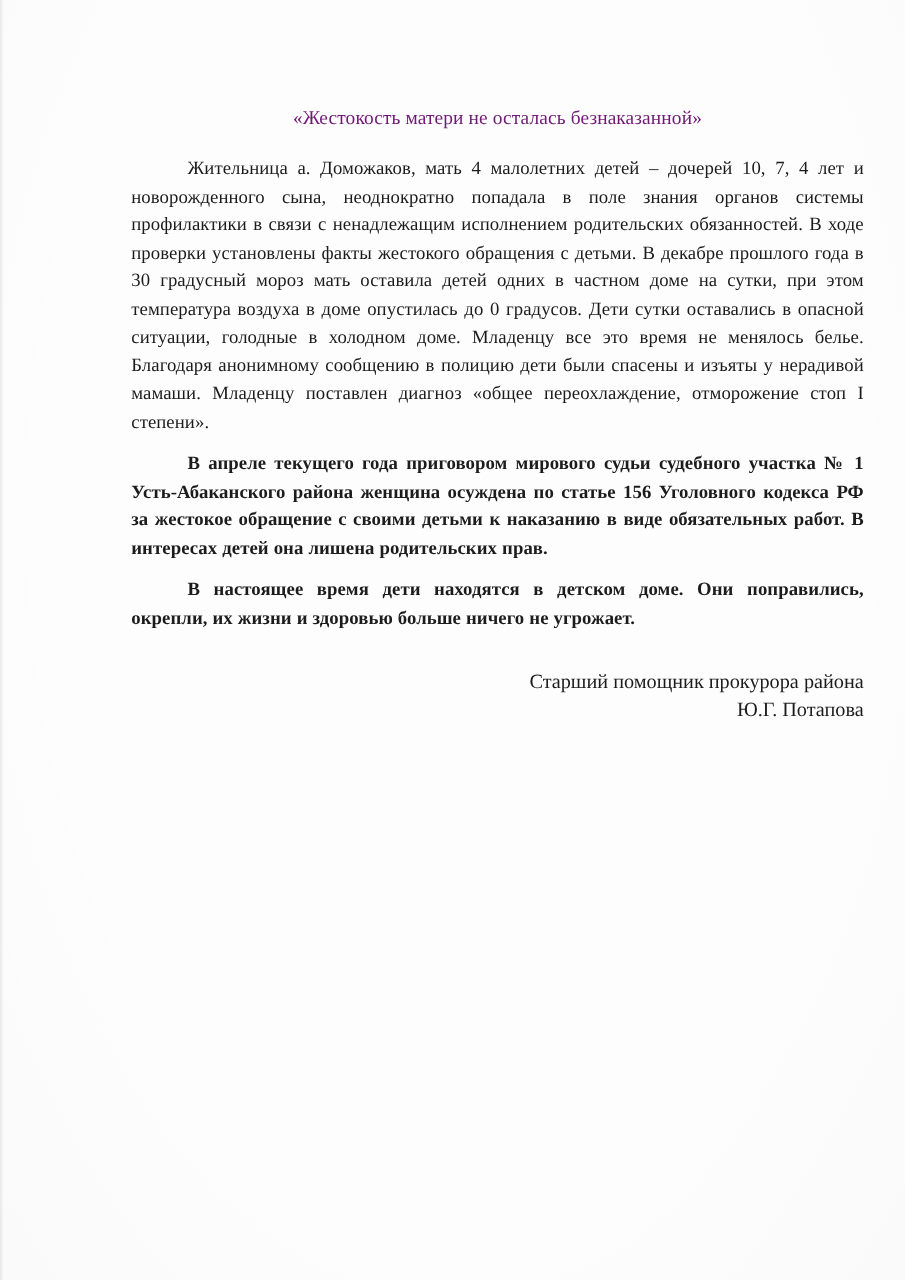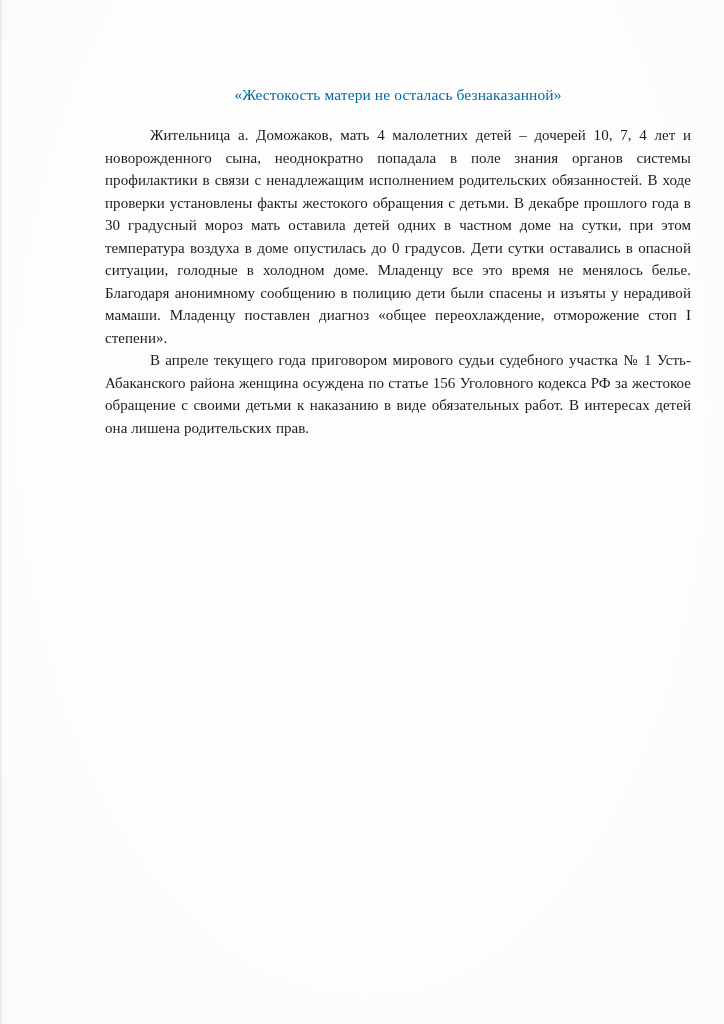--- a/index.html
+++ b/index.html
@@ -52,41 +52,42 @@
     padding: 0 33px 0 105px;
   }
 
   .doc-title {
     margin: 0;
     padding-top: 86px;
     font-size: 15.5px;
     font-weight: normal;
     text-align: center;
     letter-spacing: .1px;
-    color: #0369a1;
+    color: #701a75;
   }
 
   .body-block {
     margin-top: 20px;
   }
 
   p.para {
     margin: 0;
     font-size: 15px;
     line-height: 22.5px;
     text-align: justify;
     text-indent: 45px;
     color: #1c1c1c;
     letter-spacing: .05px;
     word-spacing: .2px;
     -webkit-hyphens: none;
     hyphens: none;
   }
   p.para + p.para {
-    margin-top: 0;
+    margin-top: 11px;
+    font-weight: bold;
   }
 
   .signature {
     margin-top: 28px;
     text-align: right;
     font-size: 16.2px;
     line-height: 22.5px;
     color: #1c1c1c;
   }
   .signature .sig-line {
@@ -102,17 +103,22 @@
 <body>
 
 <div id="page">
   <div class="content">
 
     <h1 class="doc-title">«Жестокость матери не осталась безнаказанной»</h1>
 
     <div class="body-block">
       <p class="para">Жительница а. Доможаков, мать 4 малолетних детей – дочерей 10, 7, 4 лет и новорожденного сына,  неоднократно попадала в поле знания органов системы профилактики в связи с ненадлежащим исполнением родительских обязанностей. В ходе проверки установлены факты жестокого обращения с детьми. В декабре прошлого года в 30 градусный мороз  мать оставила детей одних в частном доме на сутки, при этом температура воздуха в доме опустилась до 0 градусов. Дети сутки оставались в опасной ситуации, голодные в холодном доме. Младенцу все это время не менялось белье. Благодаря анонимному сообщению в полицию дети были спасены и изъяты у нерадивой мамаши.  Младенцу поставлен диагноз «общее переохлаждение, отморожение стоп I степени».</p>
       <p class="para">В апреле текущего года приговором мирового судьи судебного участка № 1 Усть-Абаканского района  женщина осуждена по статье 156 Уголовного кодекса РФ за жестокое обращение с своими детьми к наказанию в виде обязательных работ. В интересах детей она лишена родительских прав.</p>
+      <p class="para">В настоящее время дети находятся в детском доме. Они поправились, окрепли, их жизни и здоровью больше ничего не угрожает.</p>
     </div>
 
+    <div class="signature">
+      <span class="sig-line">Старший помощник прокурора района</span>
+      <span class="sig-name">Ю.Г. Потапова</span>
+    </div>
 
   </div>
 </div>
 
 </body></html>

